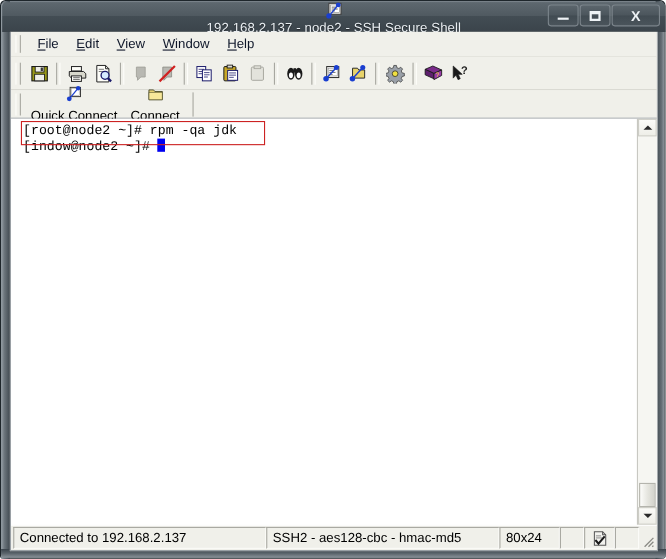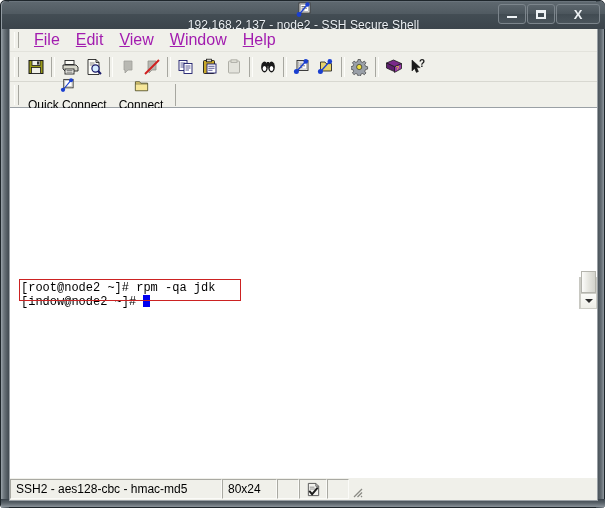--- a/index.html
+++ b/index.html
@@ -130,22 +130,22 @@
     flex: 0 0 auto;
     border-bottom: 1px solid #e3e3dc;
   }
   .menu-grip {
     width: 3px; height: 16px;
     border-left: 1px solid #fdfdfa;
     border-right: 1px solid #a7a7a0;
     margin-right: 7px;
   }
   .menu-item {
-    font-size: 16px;
-    color: #a21caf;
+    font-size: 12px;
+    color: #0f172a;
     padding: 2px 8px;
     white-space: nowrap;
   }
   .menu-item u { text-decoration: underline; }
 
   
   .toolbar {
     height: 29px;
     background: #f0f0ea;
     display: flex;
@@ -201,21 +201,20 @@
     margin-left: 4px;
   }
 
   
   .term-wrap {
     flex: 1 1 auto;
     display: flex;
     background: #ffffff;
     position: relative;
     min-height: 0;
-    align-items: center;
   }
   .terminal {
     flex: 1 1 auto;
     background: #ffffff;
     position: relative;
     overflow: hidden;
     font-family: "Liberation Mono", "DejaVu Sans Mono", monospace;
     font-size: 12px;
     line-height: 13px;
     color: #000000;
@@ -563,20 +562,21 @@
         <div class="sb-track">
           <div class="sb-thumb"></div>
         </div>
         <div class="sb-arrow">
           <div class="tri-down"></div>
         </div>
       </div>
     </div>
 
     <div class="statusbar">
+      <div class="sb-cell grow">Connected to 192.168.2.137</div>
       <div class="sb-cell fixed-w1">SSH2 - aes128-cbc - hmac-md5</div>
       <div class="sb-cell fixed-w2">80x24</div>
       <div class="sb-cell tiny"></div>
       <div class="sb-cell icon-cell">
         <svg width="15" height="15" viewBox="0 0 16 16">
           <path d="M2.5 1.5 h8 l3 3 v10 h-11 z" fill="#f2f2ee" stroke="#555" stroke-width="1"></path>
           <path d="M10.5 1.5 v3 h3" fill="none" stroke="#555" stroke-width="1"></path>
           <line x1="4" y1="5.5" x2="9" y2="5.5" stroke="#777" stroke-width=".8"></line>
           <line x1="4" y1="7.5" x2="10" y2="7.5" stroke="#777" stroke-width=".8"></line>
           <path d="M3.5 9.5 l3 3.5 l6-7" fill="none" stroke="#1a1a1a" stroke-width="2"></path>

